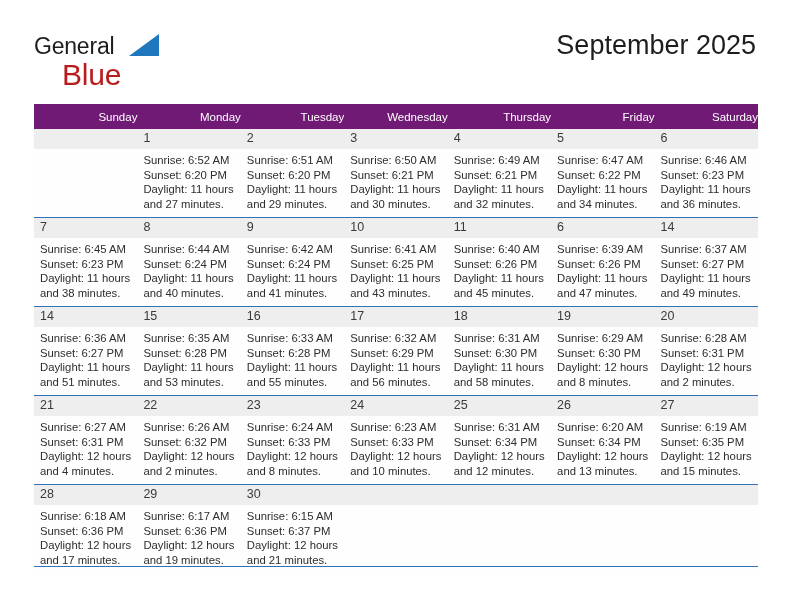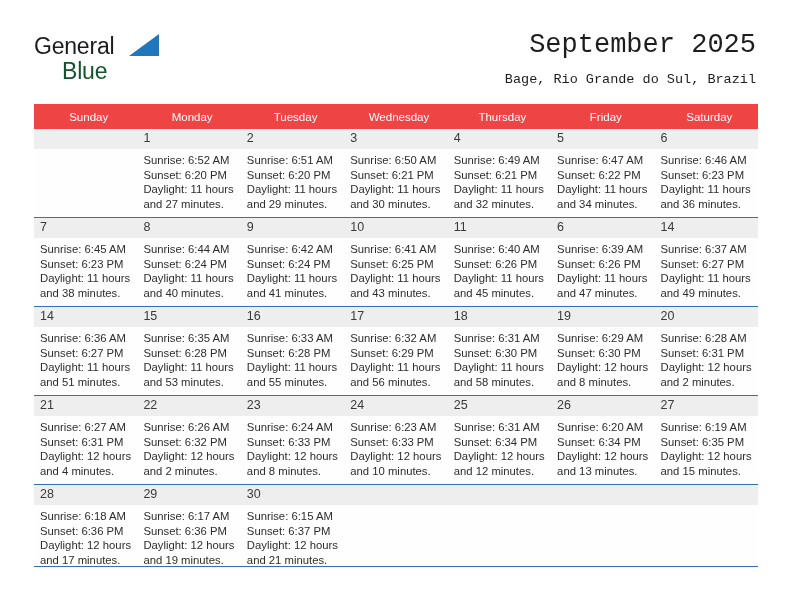--- a/index.html
+++ b/index.html
@@ -52,31 +52,30 @@
   }
   .tri-svg {
     position: absolute;
     left: 95px;
     top: 2px;
   }
   .brand-row2 {
     position: absolute;
     left: 28px;
     top: 26px;
-    font-size: 23px;
-    color: #14532d;
+    font-size: 30px;
+    color: #b91c1c;
     letter-spacing: -0.2px;
   }
 
   .title-block {
     position: absolute;
     right: 36px;
     top: 28px;
     text-align: right;
-    font-family: Liberation Mono, monospace;
   }
   .cal-title {
     font-size: 27px;
     font-weight: 400;
     color: #1d1d1d;
     line-height: 34px;
     white-space: nowrap;
   }
   .cal-subtitle {
     font-size: 13.5px;
@@ -91,25 +90,25 @@
   .calendar {
     position: absolute;
     left: 34px;
     top: 104px;
     width: 724px;
     border-collapse: collapse;
     table-layout: fixed;
   }
 
   .calendar th {
-    background: #ef4444;
+    background: #701a75;
     color: #ffffff;
     font-size: 11.5px;
     font-weight: 400;
-    text-align: center;
+    text-align: right;
     padding: 4px 0 4px 6px;
     height: 17px;
     vertical-align: middle;
     border: none;
   }
 
   .calendar td {
     vertical-align: top;
     padding: 0;
     border: none;
@@ -172,21 +171,20 @@
         <span class="brand-general">General</span>
         <svg class="tri-svg" width="30" height="22" viewBox="0 0 30 22">
           <polygon points="0,22 30,22 30,0" fill="#1f78bd"></polygon>
         </svg>
       </div>
       <div class="brand-row2">Blue</div>
     </div>
 
     <div class="title-block">
       <div class="cal-title">September 2025</div>
-      <div class="cal-subtitle">Bage, Rio Grande do Sul, Brazil</div>
     </div>
 
   </div>
 
   <table class="calendar">
     <thead>
       <tr>
         <th>Sunday</th>
         <th>Monday</th>
         <th>Tuesday</th>

